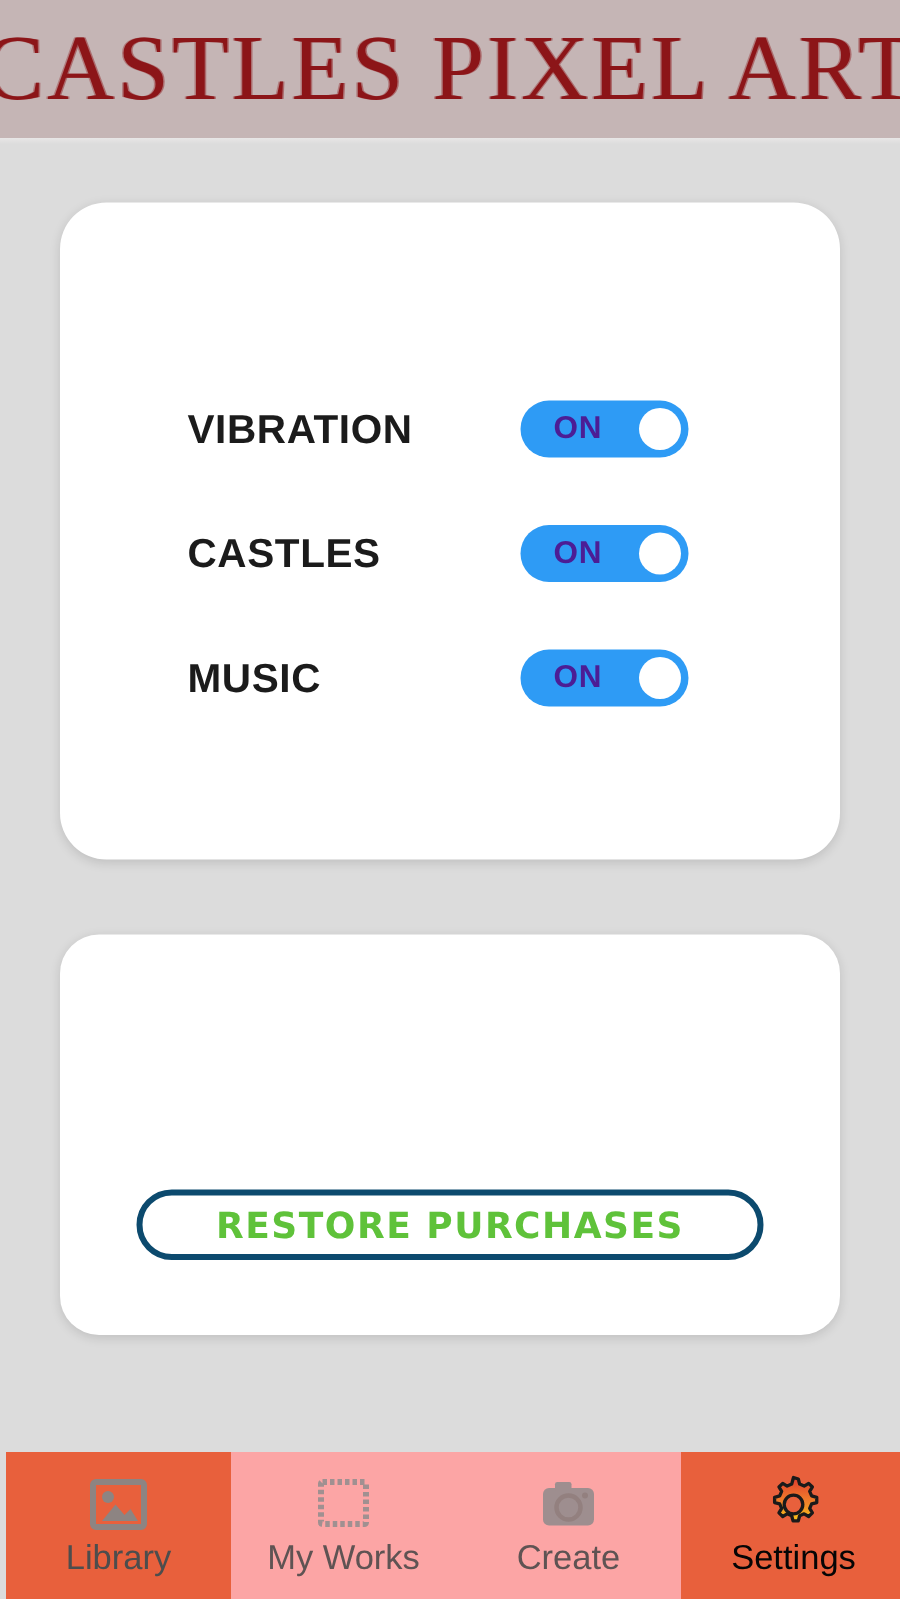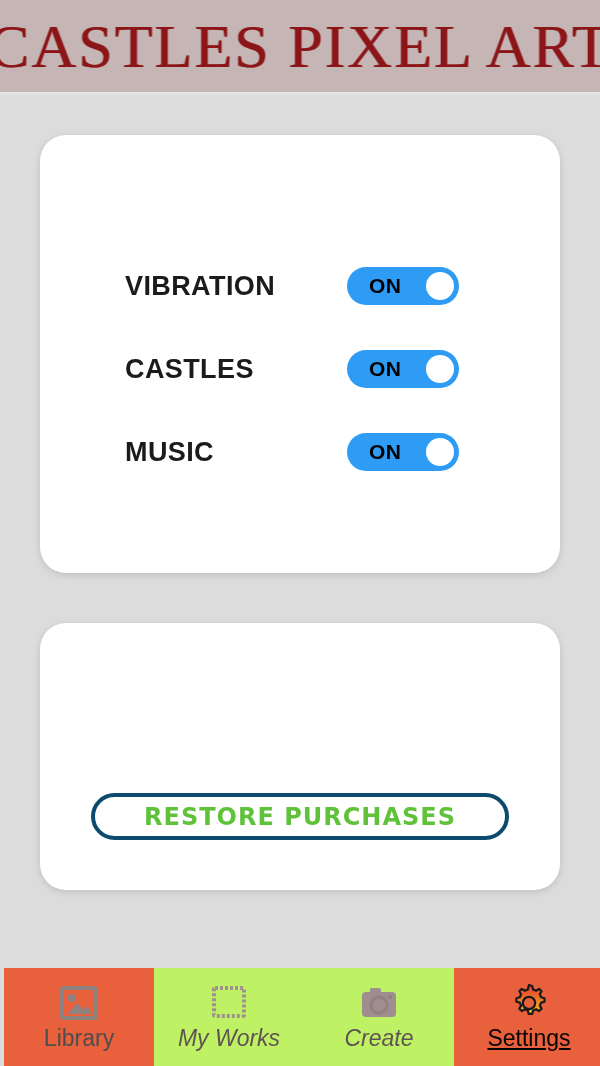--- a/index.html
+++ b/index.html
@@ -61,20 +61,21 @@
     position: absolute;
     background: #ffffff;
     border-radius: 26px;
     box-shadow: 0 2px 7px rgba(0,0,0,0.13);
   }
   #settings-card {
     left: 40px;
     top: 39px;
     width: 520px;
     height: 438px;
+    border-radius: 31px;
   }
   #purchases-card {
     left: 40px;
     top: 527px;
     width: 520px;
     height: 267px;
   }
 
   
   .toggle-row {
@@ -109,21 +110,21 @@
     align-items: center;
     justify-content: space-between;
     box-sizing: border-box;
     padding: 0 5px 0 0;
   }
   .toggle-state-text {
     position: absolute;
     left: 22px;
     top: 50%;
     transform: translateY(-50%);
-    color: #000000;
+    color: #4c1d95;
     font-size: 21px;
     font-weight: bold;
     letter-spacing: 0.5px;
   }
   .toggle-knob {
     position: absolute;
     right: 5px;
     top: 50%;
     transform: translateY(-50%);
     width: 28px;
@@ -181,35 +182,35 @@
     width: 150px;
     height: 98px;
     background: #e8603c;
     display: flex;
     flex-direction: column;
     align-items: center;
     justify-content: center;
     position: relative;
     cursor: pointer;
   }
-  .nav-tab.dimmed { background: #bef264; font-style: italic; }
+  .nav-tab.dimmed { background: #fca5a5; }
   .nav-icon {
     height: 38px;
     display: flex;
     align-items: center;
     justify-content: center;
     margin-bottom: 5px;
   }
   .nav-label {
     font-size: 23px;
     color: #4d4d4d;
     line-height: 1;
   }
   .nav-tab.dimmed .nav-label { color: #5f5353; }
-  .nav-tab.active .nav-label { color: #050505; text-decoration: underline; }
+  .nav-tab.active .nav-label { color: #050505; }
 </style>
 </head>
 <body>
 
 <div id="app-header">
   <div id="app-header-title">CASTLES PIXEL ART</div>
 </div>
 <div id="header-divider"></div>
 
 <div id="content">

